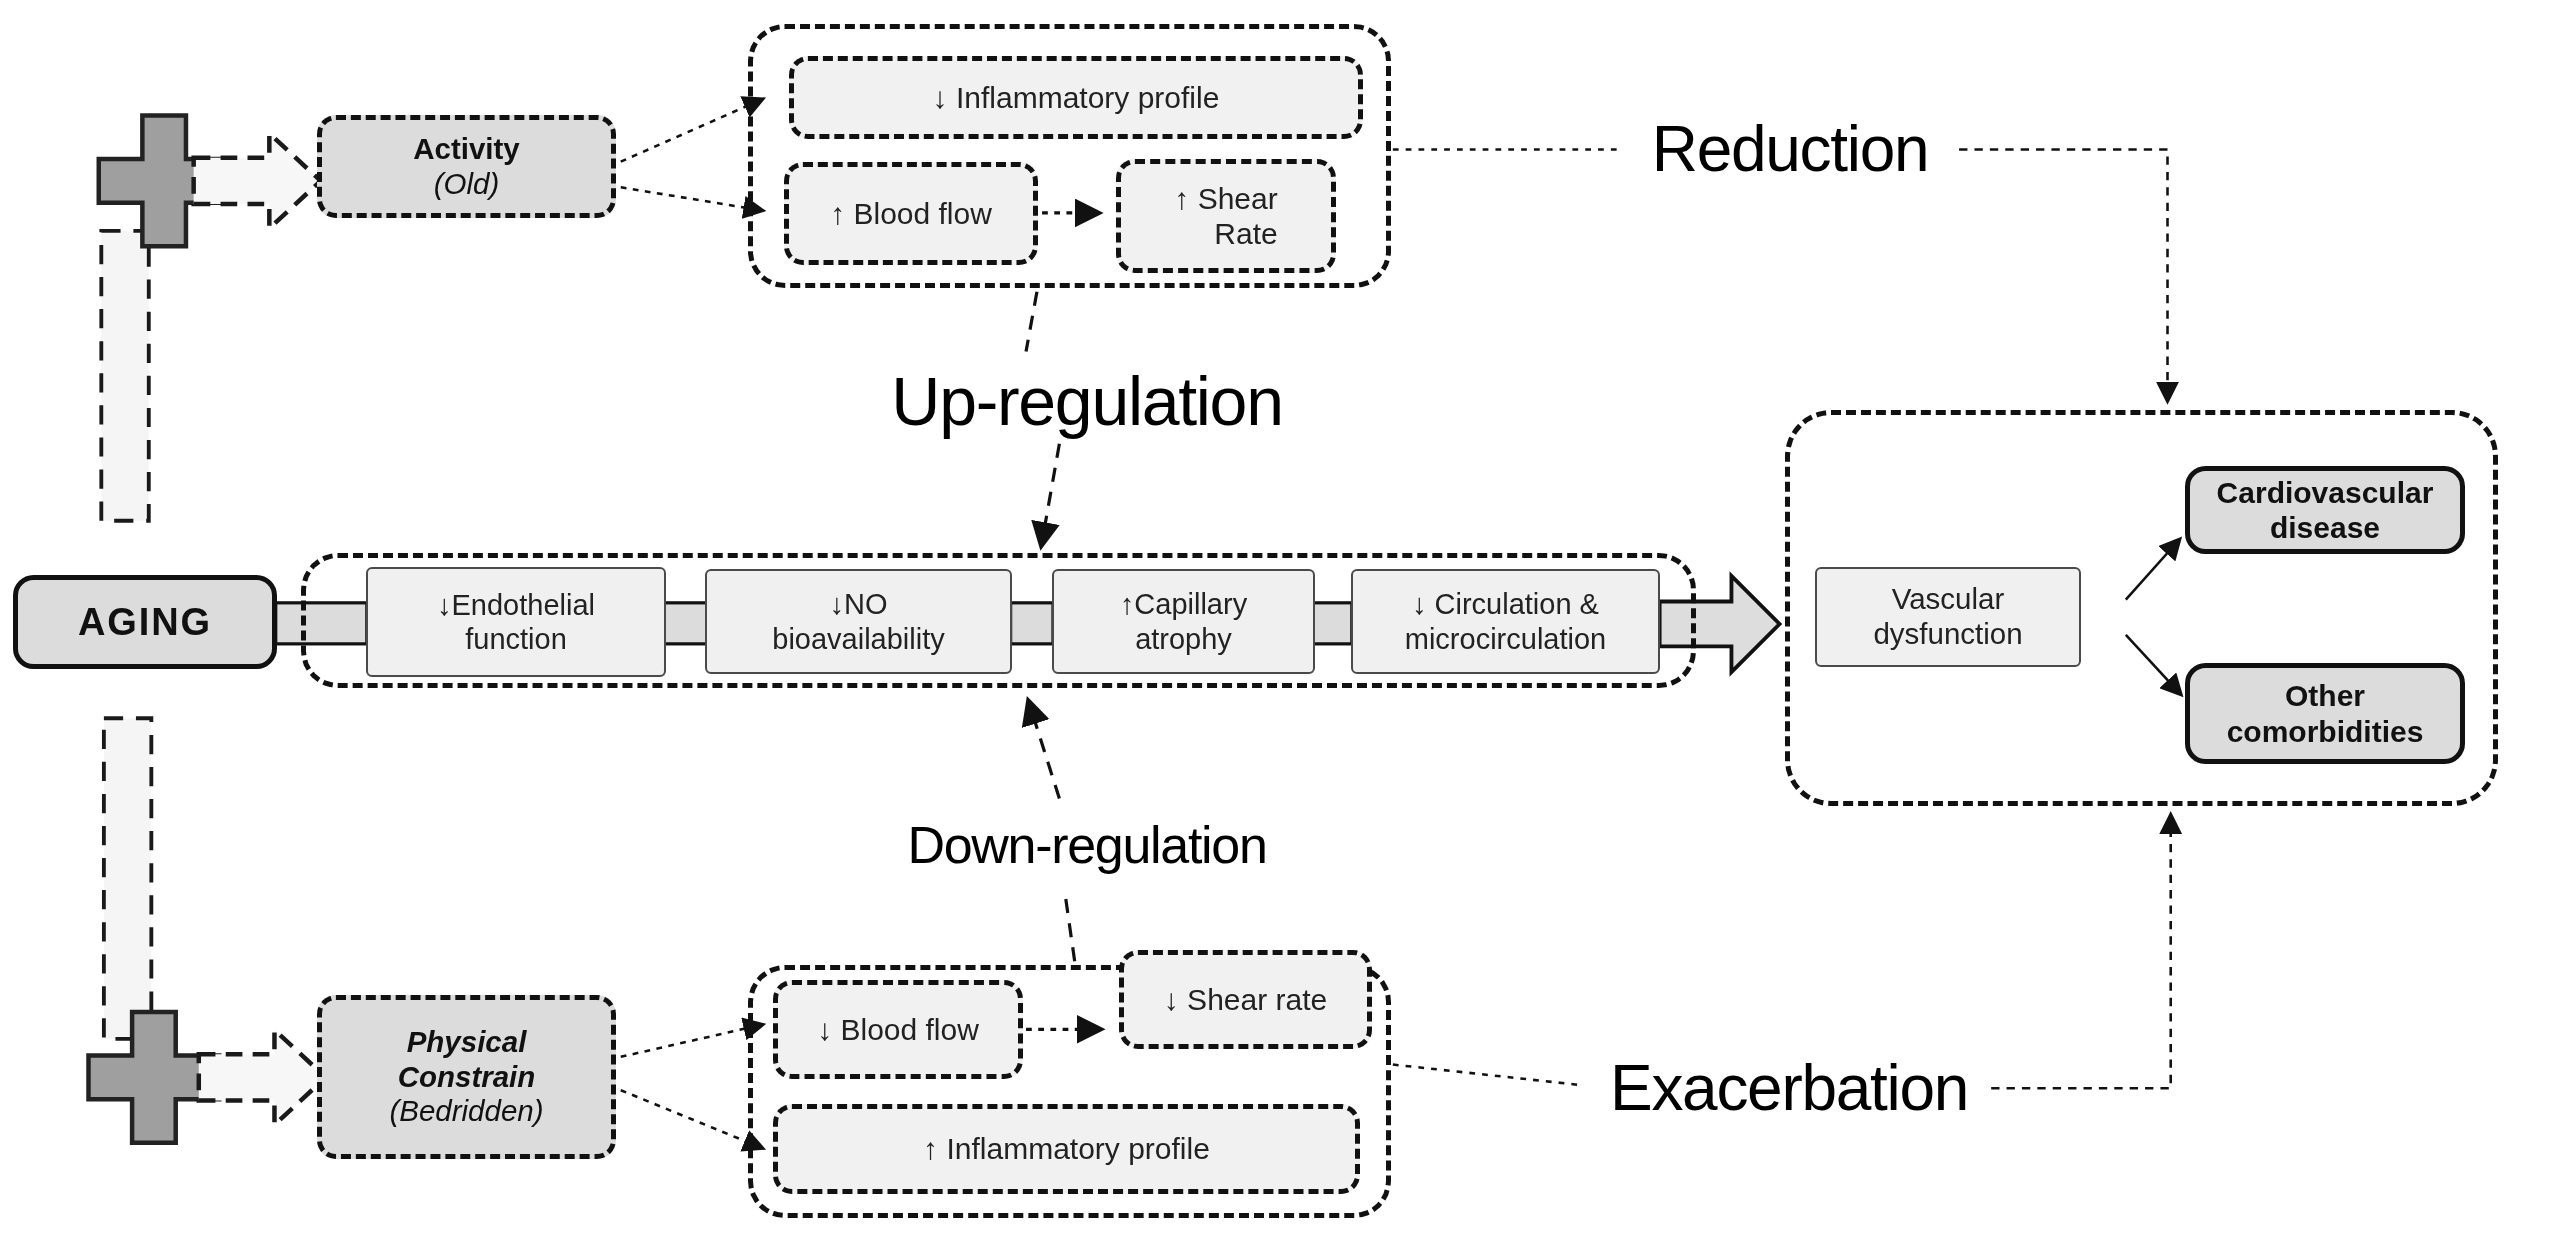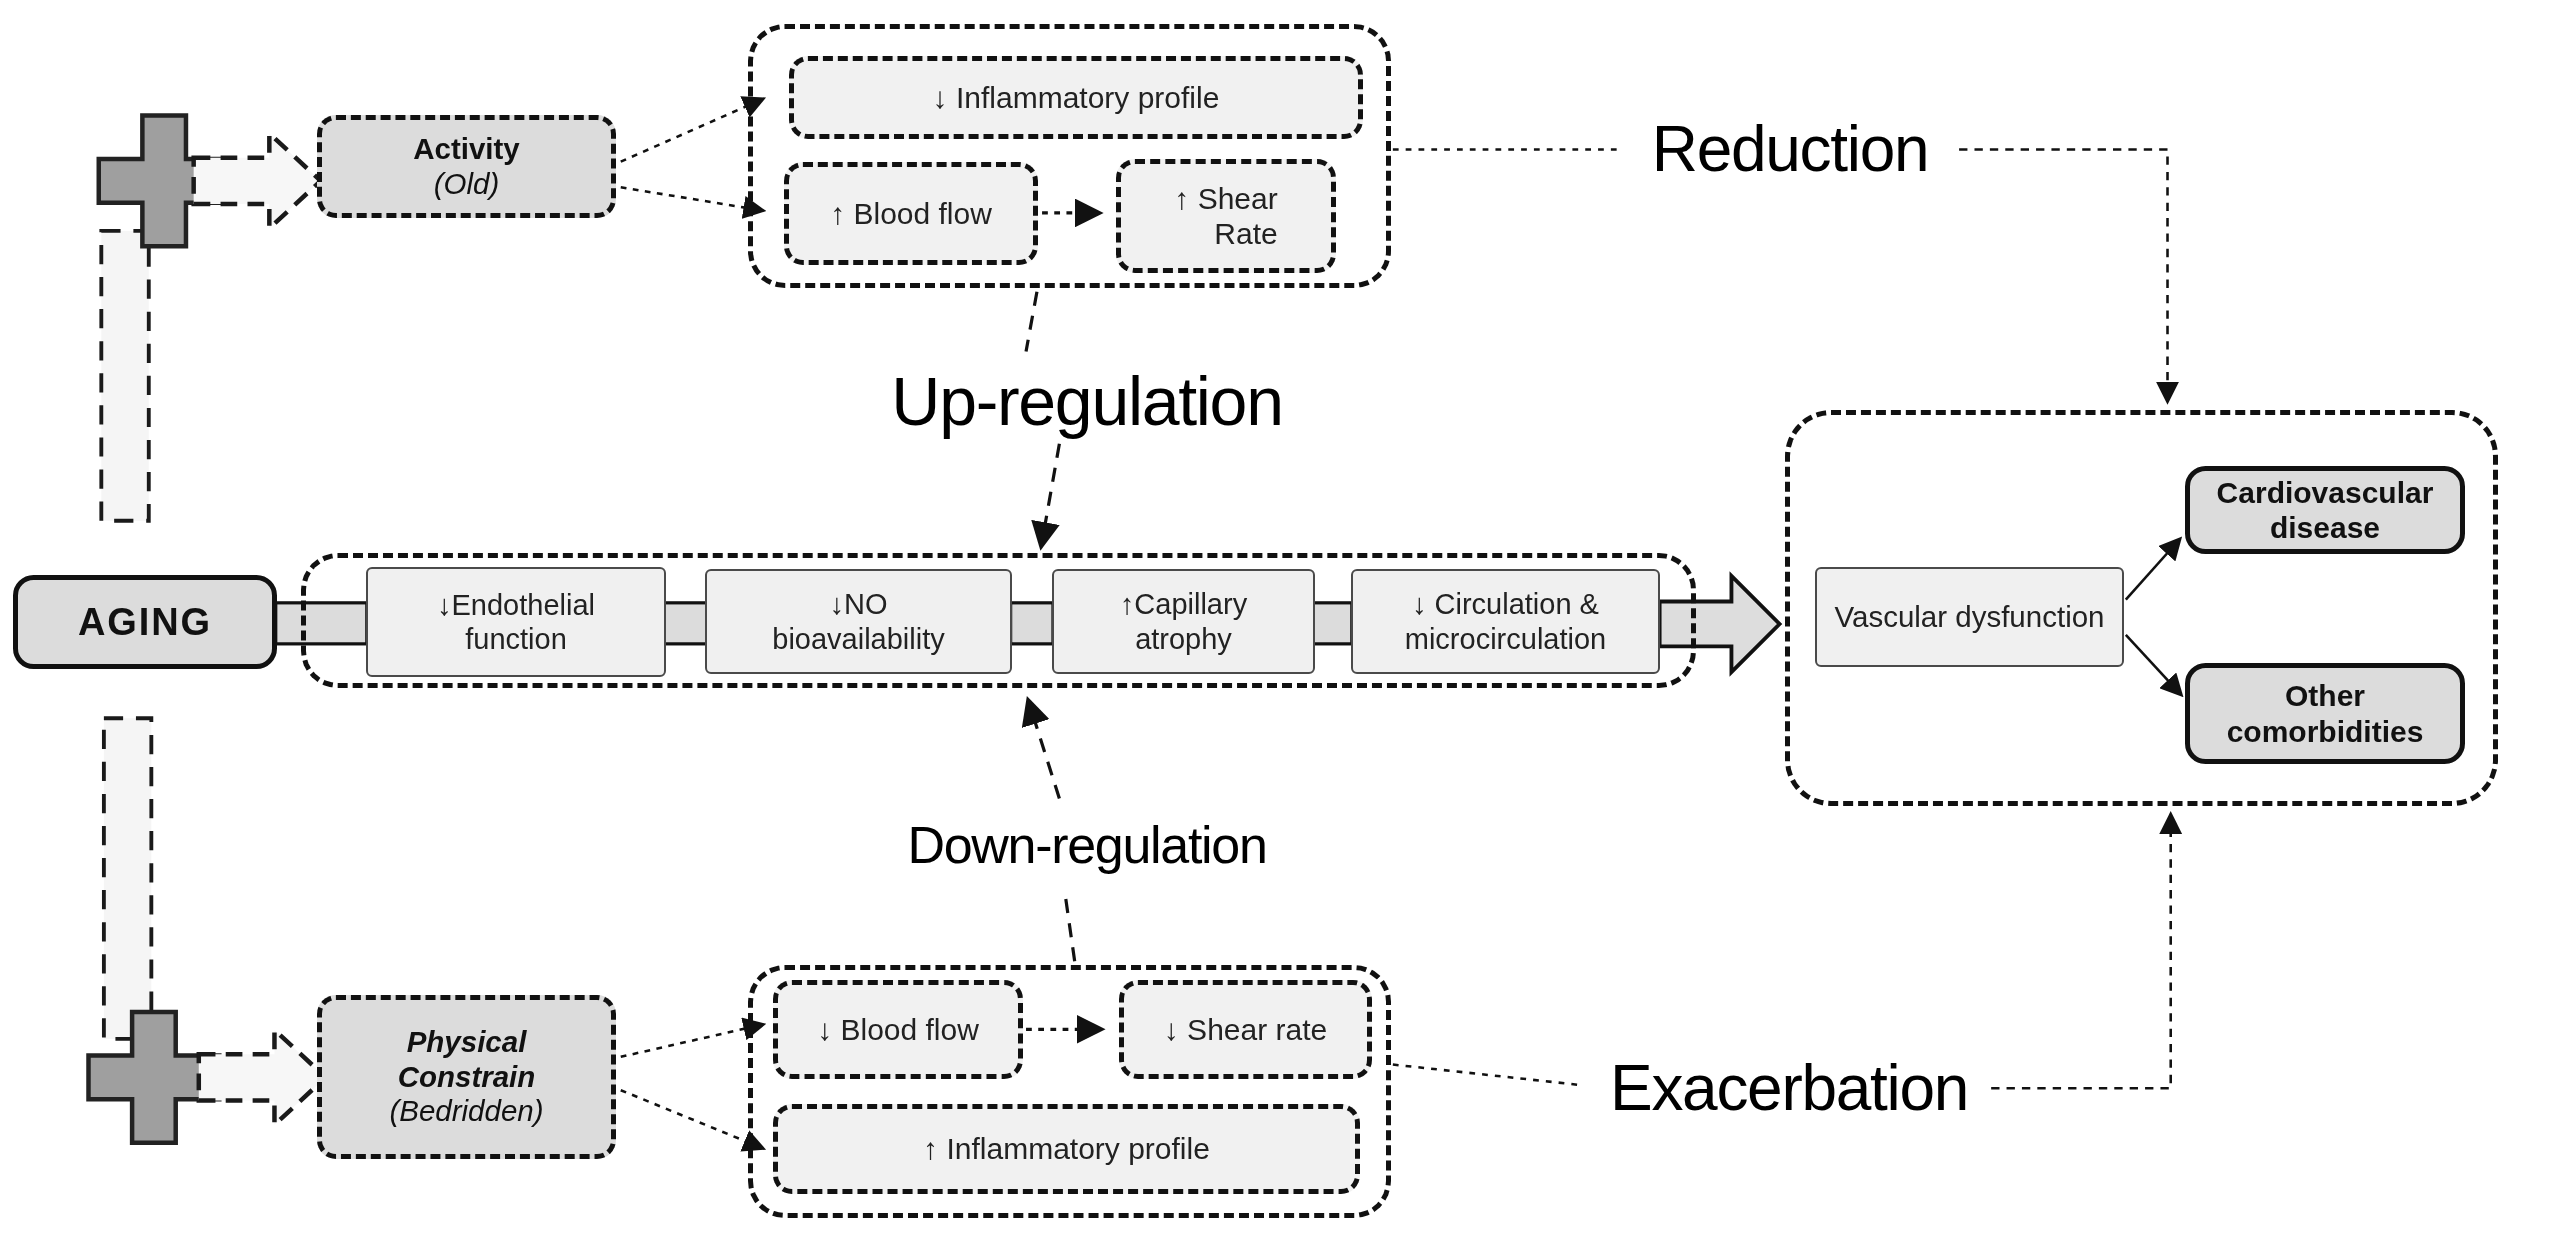--- a/index.html
+++ b/index.html
@@ -130,28 +130,28 @@
 atrophy</span>
   </div>
   <div class="node litebox" style="left:1351px;top:569px;width:309px;height:105px;">
     <span class="lbl">↓ Circulation &amp;
 microcirculation</span>
   </div>
 
   <div class="node dashbox" style="left:773px;top:980px;width:250px;height:99px;">
     <span class="lbl">↓ Blood flow</span>
   </div>
-  <div class="node dashbox" style="left:1119px;top:980px;width:253px;height:99px;">
+  <div class="node dashbox" style="left:1119px;top:950px;width:253px;height:99px;">
     <span class="lbl">↓ Shear rate</span>
   </div>
   <div class="node dashbox" style="left:773px;top:1104px;width:587px;height:90px;">
     <span class="lbl">↑ Inflammatory profile</span>
   </div>
 
-  <div class="node litebox" style="left:1815px;top:567px;width:309px;height:100px;font-size:29.5px;">
+  <div class="node litebox" style="left:1815px;top:567px;width:266px;height:100px;font-size:29.5px;">
     <span class="lbl">Vascular dysfunction</span>
   </div>
   <div class="node heavybox" style="left:2185px;top:466px;width:280px;height:88px;">
     <span class="lbl">Cardiovascular
 disease</span>
   </div>
   <div class="node heavybox" style="left:2185px;top:663px;width:280px;height:101px;">
     <span class="lbl">Other
 comorbidities</span>
   </div>

